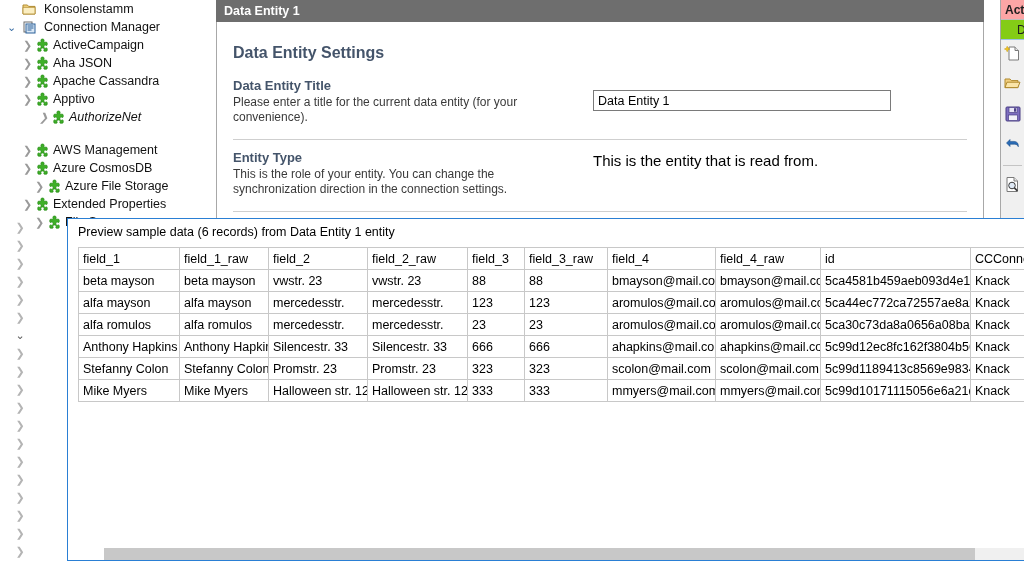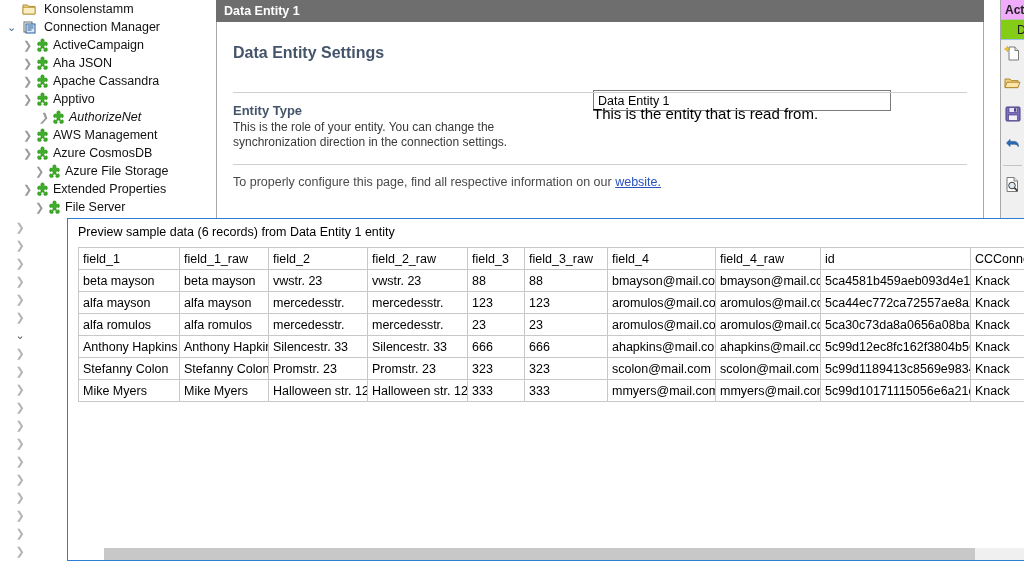--- a/index.html
+++ b/index.html
@@ -119,21 +119,21 @@
     background: #f0f0f0;
     border-left: 1px solid #a8a8a8;
     overflow: hidden;
   }
   #actions-header {
     height: 20px; line-height: 20px;
     font-weight: bold;
     font-size: 12px;
     color: #1f1f1f;
     padding-left: 4px;
-    background: #f0abfc;
+    background: #fca5a5;
     border-bottom: 1px solid #bdbdbd;
     white-space: nowrap;
   }
   #actions-tab {
     height: 20px; line-height: 20px;
     font-size: 12px;
     color: #1f1f1f;
     padding-left: 16px;
     background: #84cc16;
     border-bottom: 1px solid #9dc3e6;
@@ -275,21 +275,21 @@
             </svg></span><span class="label">Aha JSON</span></div>
         <div class="tree-row" style="padding-left: 20px;"><span class="chev">❯</span><span class="ico"><svg width="15" height="14" viewBox="0 0 15 14">
               <path d="M7.5 1c1 0 1.6.6 1.6 1.4 0 .5-.3.8-.3 1.2 0 .4.3.6.8.6h1.6c.6 0 1 .4 1 1v1.5c0 .5-.3.8-.7.8-.4 0-.7-.4-1.2-.4-.8 0-1.4.7-1.4 1.6s.6 1.6 1.4 1.6c.5 0 .8-.4 1.2-.4.4 0 .7.3.7.8v1.5c0 .6-.4 1-1 1H9.6c-.5 0-.8-.2-.8-.6 0-.4.3-.7.3-1.2 0-.8-.6-1.4-1.6-1.4s-1.6.6-1.6 1.4c0 .5.3.8.3 1.2 0 .4-.3.6-.8.6H3.8c-.6 0-1-.4-1-1v-1.5c0-.5.3-.8.7-.8.4 0 .7.4 1.2.4.8 0 1.4-.7 1.4-1.6S5.5 7.1 4.7 7.1c-.5 0-.8.4-1.2.4-.4 0-.7-.3-.7-.8V5.2c0-.6.4-1 1-1h1.6c.5 0 .8-.2.8-.6 0-.4-.3-.7-.3-1.2C5.9 1.6 6.5 1 7.5 1z" fill="#3faf29" stroke="#218a10" stroke-width=".7"></path>
             </svg></span><span class="label">Apache Cassandra</span></div>
         <div class="tree-row" style="padding-left: 20px;"><span class="chev">❯</span><span class="ico"><svg width="15" height="14" viewBox="0 0 15 14">
               <path d="M7.5 1c1 0 1.6.6 1.6 1.4 0 .5-.3.8-.3 1.2 0 .4.3.6.8.6h1.6c.6 0 1 .4 1 1v1.5c0 .5-.3.8-.7.8-.4 0-.7-.4-1.2-.4-.8 0-1.4.7-1.4 1.6s.6 1.6 1.4 1.6c.5 0 .8-.4 1.2-.4.4 0 .7.3.7.8v1.5c0 .6-.4 1-1 1H9.6c-.5 0-.8-.2-.8-.6 0-.4.3-.7.3-1.2 0-.8-.6-1.4-1.6-1.4s-1.6.6-1.6 1.4c0 .5.3.8.3 1.2 0 .4-.3.6-.8.6H3.8c-.6 0-1-.4-1-1v-1.5c0-.5.3-.8.7-.8.4 0 .7.4 1.2.4.8 0 1.4-.7 1.4-1.6S5.5 7.1 4.7 7.1c-.5 0-.8.4-1.2.4-.4 0-.7-.3-.7-.8V5.2c0-.6.4-1 1-1h1.6c.5 0 .8-.2.8-.6 0-.4-.3-.7-.3-1.2C5.9 1.6 6.5 1 7.5 1z" fill="#3faf29" stroke="#218a10" stroke-width=".7"></path>
             </svg></span><span class="label">Apptivo</span></div>
         <div class="tree-row" style="padding-left: 36px; font-style: italic;"><span class="chev">❯</span><span class="ico"><svg width="15" height="14" viewBox="0 0 15 14">
               <path d="M7.5 1c1 0 1.6.6 1.6 1.4 0 .5-.3.8-.3 1.2 0 .4.3.6.8.6h1.6c.6 0 1 .4 1 1v1.5c0 .5-.3.8-.7.8-.4 0-.7-.4-1.2-.4-.8 0-1.4.7-1.4 1.6s.6 1.6 1.4 1.6c.5 0 .8-.4 1.2-.4.4 0 .7.3.7.8v1.5c0 .6-.4 1-1 1H9.6c-.5 0-.8-.2-.8-.6 0-.4.3-.7.3-1.2 0-.8-.6-1.4-1.6-1.4s-1.6.6-1.6 1.4c0 .5.3.8.3 1.2 0 .4-.3.6-.8.6H3.8c-.6 0-1-.4-1-1v-1.5c0-.5.3-.8.7-.8.4 0 .7.4 1.2.4.8 0 1.4-.7 1.4-1.6S5.5 7.1 4.7 7.1c-.5 0-.8.4-1.2.4-.4 0-.7-.3-.7-.8V5.2c0-.6.4-1 1-1h1.6c.5 0 .8-.2.8-.6 0-.4-.3-.7-.3-1.2C5.9 1.6 6.5 1 7.5 1z" fill="#3faf29" stroke="#218a10" stroke-width=".7"></path>
             </svg></span><span class="label">AuthorizeNet</span></div>
-        <div class="tree-row" style="padding-left: 20px;"><span class="chev">❯</span><span class="ico"><svg width="15" height="14" viewBox="0 0 15 14">
+        <div class="tree-row" style="padding-left: 20px; margin-top: 15px;"><span class="chev">❯</span><span class="ico"><svg width="15" height="14" viewBox="0 0 15 14">
               <path d="M7.5 1c1 0 1.6.6 1.6 1.4 0 .5-.3.8-.3 1.2 0 .4.3.6.8.6h1.6c.6 0 1 .4 1 1v1.5c0 .5-.3.8-.7.8-.4 0-.7-.4-1.2-.4-.8 0-1.4.7-1.4 1.6s.6 1.6 1.4 1.6c.5 0 .8-.4 1.2-.4.4 0 .7.3.7.8v1.5c0 .6-.4 1-1 1H9.6c-.5 0-.8-.2-.8-.6 0-.4.3-.7.3-1.2 0-.8-.6-1.4-1.6-1.4s-1.6.6-1.6 1.4c0 .5.3.8.3 1.2 0 .4-.3.6-.8.6H3.8c-.6 0-1-.4-1-1v-1.5c0-.5.3-.8.7-.8.4 0 .7.4 1.2.4.8 0 1.4-.7 1.4-1.6S5.5 7.1 4.7 7.1c-.5 0-.8.4-1.2.4-.4 0-.7-.3-.7-.8V5.2c0-.6.4-1 1-1h1.6c.5 0 .8-.2.8-.6 0-.4-.3-.7-.3-1.2C5.9 1.6 6.5 1 7.5 1z" fill="#3faf29" stroke="#218a10" stroke-width=".7"></path>
             </svg></span><span class="label">AWS Management</span></div>
         <div class="tree-row" style="padding-left: 20px;"><span class="chev">❯</span><span class="ico"><svg width="15" height="14" viewBox="0 0 15 14">
               <path d="M7.5 1c1 0 1.6.6 1.6 1.4 0 .5-.3.8-.3 1.2 0 .4.3.6.8.6h1.6c.6 0 1 .4 1 1v1.5c0 .5-.3.8-.7.8-.4 0-.7-.4-1.2-.4-.8 0-1.4.7-1.4 1.6s.6 1.6 1.4 1.6c.5 0 .8-.4 1.2-.4.4 0 .7.3.7.8v1.5c0 .6-.4 1-1 1H9.6c-.5 0-.8-.2-.8-.6 0-.4.3-.7.3-1.2 0-.8-.6-1.4-1.6-1.4s-1.6.6-1.6 1.4c0 .5.3.8.3 1.2 0 .4-.3.6-.8.6H3.8c-.6 0-1-.4-1-1v-1.5c0-.5.3-.8.7-.8.4 0 .7.4 1.2.4.8 0 1.4-.7 1.4-1.6S5.5 7.1 4.7 7.1c-.5 0-.8.4-1.2.4-.4 0-.7-.3-.7-.8V5.2c0-.6.4-1 1-1h1.6c.5 0 .8-.2.8-.6 0-.4-.3-.7-.3-1.2C5.9 1.6 6.5 1 7.5 1z" fill="#3faf29" stroke="#218a10" stroke-width=".7"></path>
             </svg></span><span class="label">Azure CosmosDB</span></div>
         <div class="tree-row" style="padding-left: 32px;"><span class="chev">❯</span><span class="ico"><svg width="15" height="14" viewBox="0 0 15 14">
               <path d="M7.5 1c1 0 1.6.6 1.6 1.4 0 .5-.3.8-.3 1.2 0 .4.3.6.8.6h1.6c.6 0 1 .4 1 1v1.5c0 .5-.3.8-.7.8-.4 0-.7-.4-1.2-.4-.8 0-1.4.7-1.4 1.6s.6 1.6 1.4 1.6c.5 0 .8-.4 1.2-.4.4 0 .7.3.7.8v1.5c0 .6-.4 1-1 1H9.6c-.5 0-.8-.2-.8-.6 0-.4.3-.7.3-1.2 0-.8-.6-1.4-1.6-1.4s-1.6.6-1.6 1.4c0 .5.3.8.3 1.2 0 .4-.3.6-.8.6H3.8c-.6 0-1-.4-1-1v-1.5c0-.5.3-.8.7-.8.4 0 .7.4 1.2.4.8 0 1.4-.7 1.4-1.6S5.5 7.1 4.7 7.1c-.5 0-.8.4-1.2.4-.4 0-.7-.3-.7-.8V5.2c0-.6.4-1 1-1h1.6c.5 0 .8-.2.8-.6 0-.4-.3-.7-.3-1.2C5.9 1.6 6.5 1 7.5 1z" fill="#3faf29" stroke="#218a10" stroke-width=".7"></path>
             </svg></span><span class="label">Azure File Storage</span></div>
         <div class="tree-row" style="padding-left: 20px;"><span class="chev">❯</span><span class="ico"><svg width="15" height="14" viewBox="0 0 15 14">
               <path d="M7.5 1c1 0 1.6.6 1.6 1.4 0 .5-.3.8-.3 1.2 0 .4.3.6.8.6h1.6c.6 0 1 .4 1 1v1.5c0 .5-.3.8-.7.8-.4 0-.7-.4-1.2-.4-.8 0-1.4.7-1.4 1.6s.6 1.6 1.4 1.6c.5 0 .8-.4 1.2-.4.4 0 .7.3.7.8v1.5c0 .6-.4 1-1 1H9.6c-.5 0-.8-.2-.8-.6 0-.4.3-.7.3-1.2 0-.8-.6-1.4-1.6-1.4s-1.6.6-1.6 1.4c0 .5.3.8.3 1.2 0 .4-.3.6-.8.6H3.8c-.6 0-1-.4-1-1v-1.5c0-.5.3-.8.7-.8.4 0 .7.4 1.2.4.8 0 1.4-.7 1.4-1.6S5.5 7.1 4.7 7.1c-.5 0-.8.4-1.2.4-.4 0-.7-.3-.7-.8V5.2c0-.6.4-1 1-1h1.6c.5 0 .8-.2.8-.6 0-.4-.3-.7-.3-1.2C5.9 1.6 6.5 1 7.5 1z" fill="#3faf29" stroke="#218a10" stroke-width=".7"></path>
@@ -324,20 +324,24 @@
 
   <div id="main-panel">
 
     <div id="entity-titlebar">Data Entity 1</div>
 
     <div id="settings-body">
       <div id="settings-inner">
         <div id="settings-title">Data Entity Settings</div>
 
         <div class="setting-block">
+          <div class="setting-left">
+            <div class="setting-name">Data Entity Title</div>
+            <div class="setting-desc">Please enter a title for the current data entity (for your convenience).</div>
+          </div>
           <div class="setting-right">
             <input id="entity-title-input" type="text" value="Data Entity 1" style="">
           </div>
         </div>
 
         <div class="setting-block">
           <div class="setting-left">
             <div class="setting-name">Entity Type</div>
             <div class="setting-desc">This is the role of your entity. You can change the synchronization direction in the connection settings.</div>
           </div>

